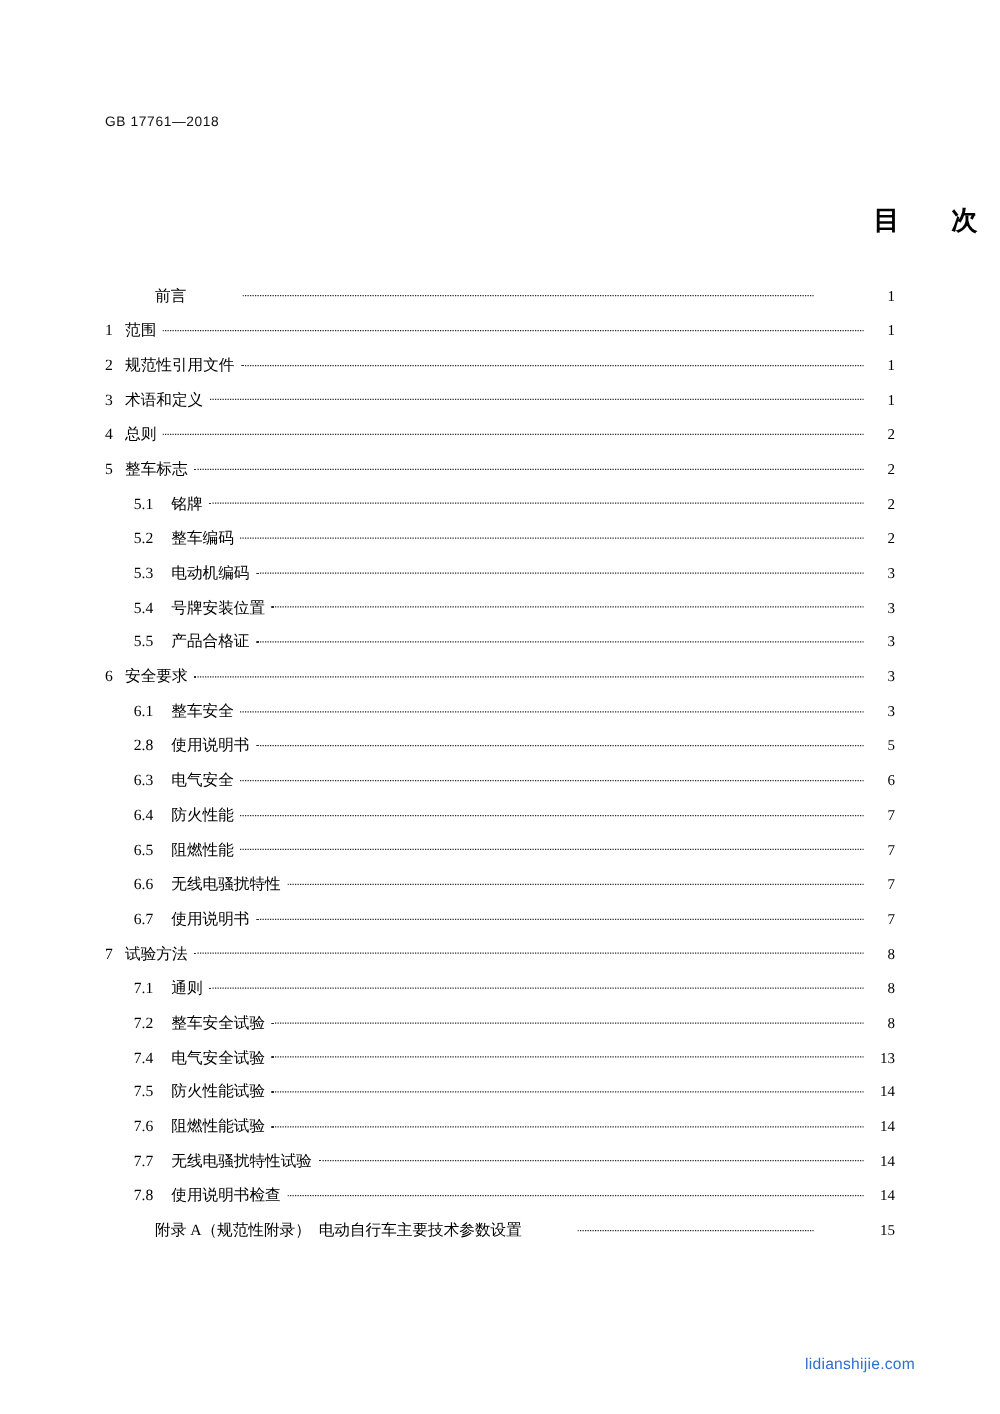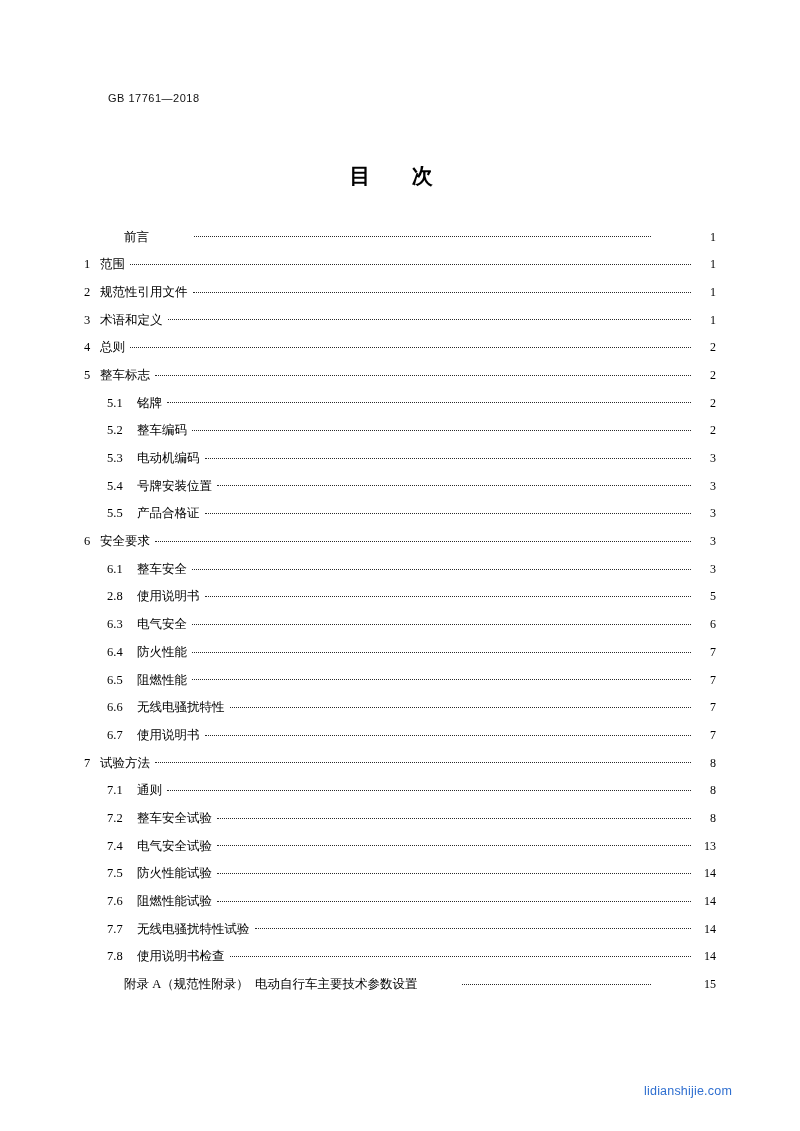--- a/index.html
+++ b/index.html
@@ -17,28 +17,27 @@
     overflow: hidden;
   }
   .std-no {
     position: absolute;
     left: 84px;
     top: 92px;
     font-family: "Liberation Sans", sans-serif;
     font-size: 11px;
     letter-spacing: 0.5px;
     color: #111;
-    margin-left: 24px;
   }
   .doc-title {
     position: absolute;
     left: 0;
     right: 0;
     top: 162px;
-    text-align: center;
+    text-align: right;
     font-family: "Liberation Serif", "DejaVu Serif", serif;
     font-size: 21px;
     font-weight: bold;
     letter-spacing: 18px;
     color: #000;
   }
   .toc {
     position: absolute;
     left: 84px;
     top: 228px;

